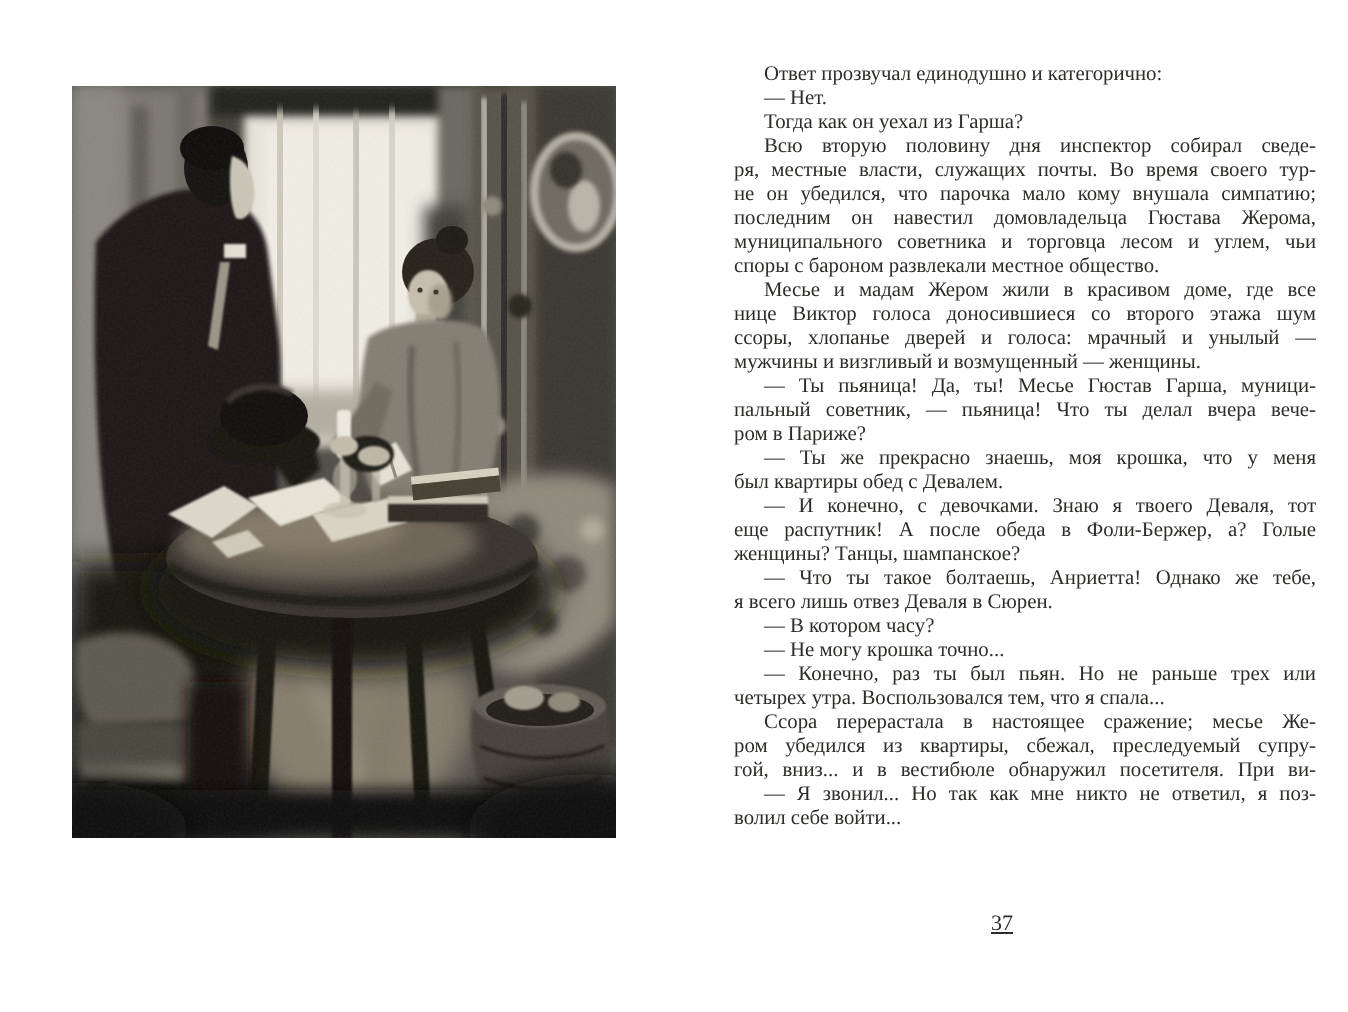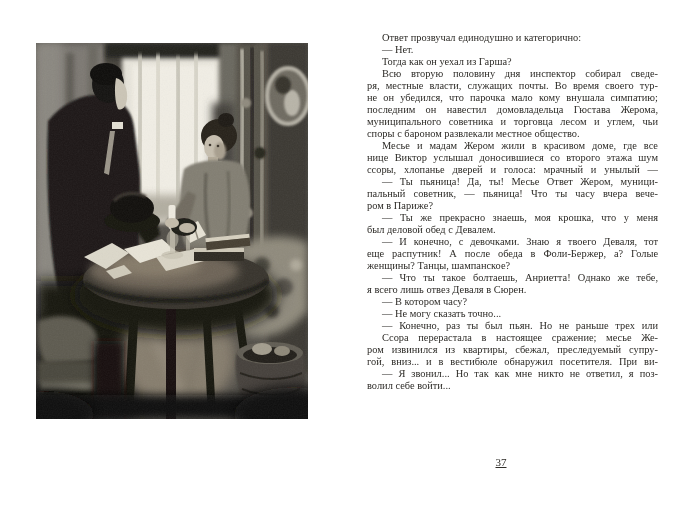--- a/index.html
+++ b/index.html
@@ -214,37 +214,39 @@
         <div class="line first last">Ответ прозвучал единодушно и категорично:</div>
         <div class="line first last">— Нет.</div>
         <div class="line first last">Тогда как он уехал из Гарша?</div>
         <div class="line first">Всю вторую половину дня инспектор собирал сведе-</div>
         <div class="line">ря, местные власти, служащих почты. Во время своего тур-</div>
         <div class="line">не он убедился, что парочка мало кому внушала симпатию;</div>
         <div class="line">последним он навестил домовладельца Гюстава Жерома,</div>
         <div class="line">муниципального советника и торговца лесом и углем, чьи</div>
         <div class="line last">споры с бароном развлекали местное общество.</div>
         <div class="line first">Месье и мадам Жером жили в красивом доме, где все</div>
-        <div class="line">нице Виктор услышал доносившиеся со второго этажа шум</div>
+        <div class="line">нице Виктор голоса доносившиеся со второго этажа шум</div>
         <div class="line">ссоры, хлопанье дверей и голоса: мрачный и унылый —</div>
-        <div class="line first">— Ты пьяница! Да, ты! Месье Ответ Жером, муници-</div>
-        <div class="line">пальный советник, — пьяница! Что ты часу вчера вече-</div>
+        <div class="line last">мужчины и визгливый и возмущенный — женщины.</div>
+        <div class="line first">— Ты пьяница! Да, ты! Месье Гюстав Гарша, муници-</div>
+        <div class="line">пальный советник, — пьяница! Что ты делал вчера вече-</div>
         <div class="line last">ром в Париже?</div>
         <div class="line first">— Ты же прекрасно знаешь, моя крошка, что у меня</div>
-        <div class="line last">был деловой обед с Девалем.</div>
+        <div class="line last">был квартиры обед с Девалем.</div>
         <div class="line first">— И конечно, с девочками. Знаю я твоего Деваля, тот</div>
         <div class="line">еще распутник! А после обеда в Фоли-Бержер, а? Голые</div>
         <div class="line last">женщины? Танцы, шампанское?</div>
         <div class="line first">— Что ты такое болтаешь, Анриетта! Однако же тебе,</div>
         <div class="line last">я всего лишь отвез Деваля в Сюрен.</div>
         <div class="line first last">— В котором часу?</div>
-        <div class="line first last">— Не могу сказать точно...</div>
+        <div class="line first last">— Не могу крошка точно...</div>
         <div class="line first">— Конечно, раз ты был пьян. Но не раньше трех или</div>
+        <div class="line last">четырех утра. Воспользовался тем, что я спала...</div>
         <div class="line first">Ссора перерастала в настоящее сражение; месье Же-</div>
-        <div class="line">ром извинился из квартиры, сбежал, преследуемый супру-</div>
+        <div class="line">ром убедился из квартиры, сбежал, преследуемый супру-</div>
         <div class="line">гой, вниз... и в вестибюле обнаружил посетителя. При ви-</div>
         <div class="line first">— Я звонил... Но так как мне никто не ответил, я поз-</div>
         <div class="line last">волил себе войти...</div>
       </div>
     <div class="page-number">37</div>
   </main>
 
 </div>
 
 </body></html>

